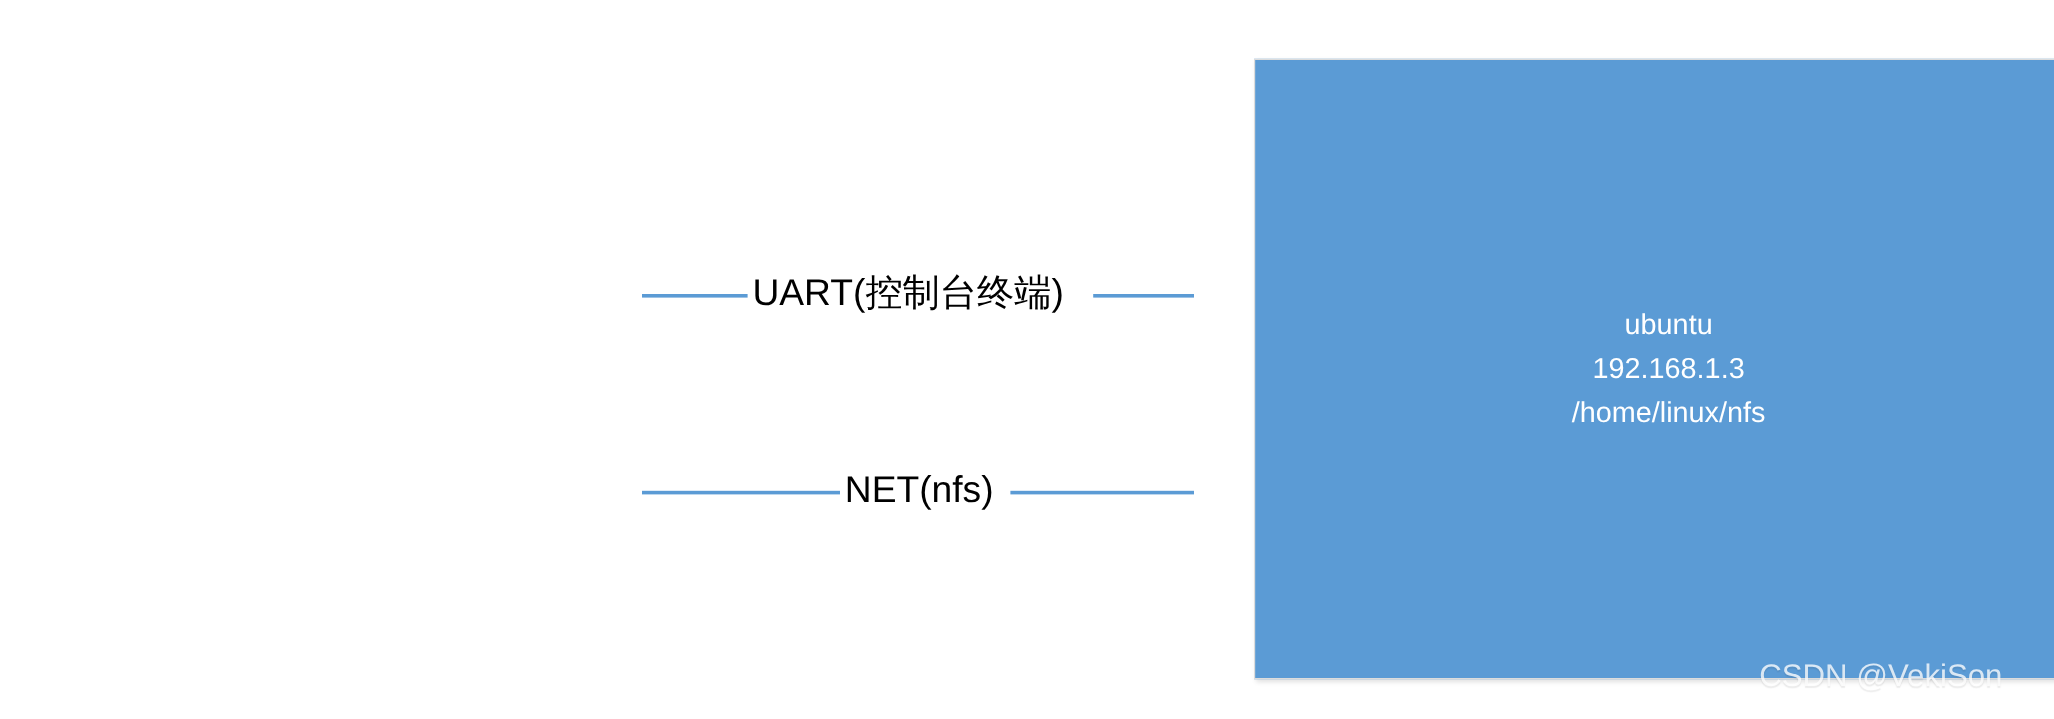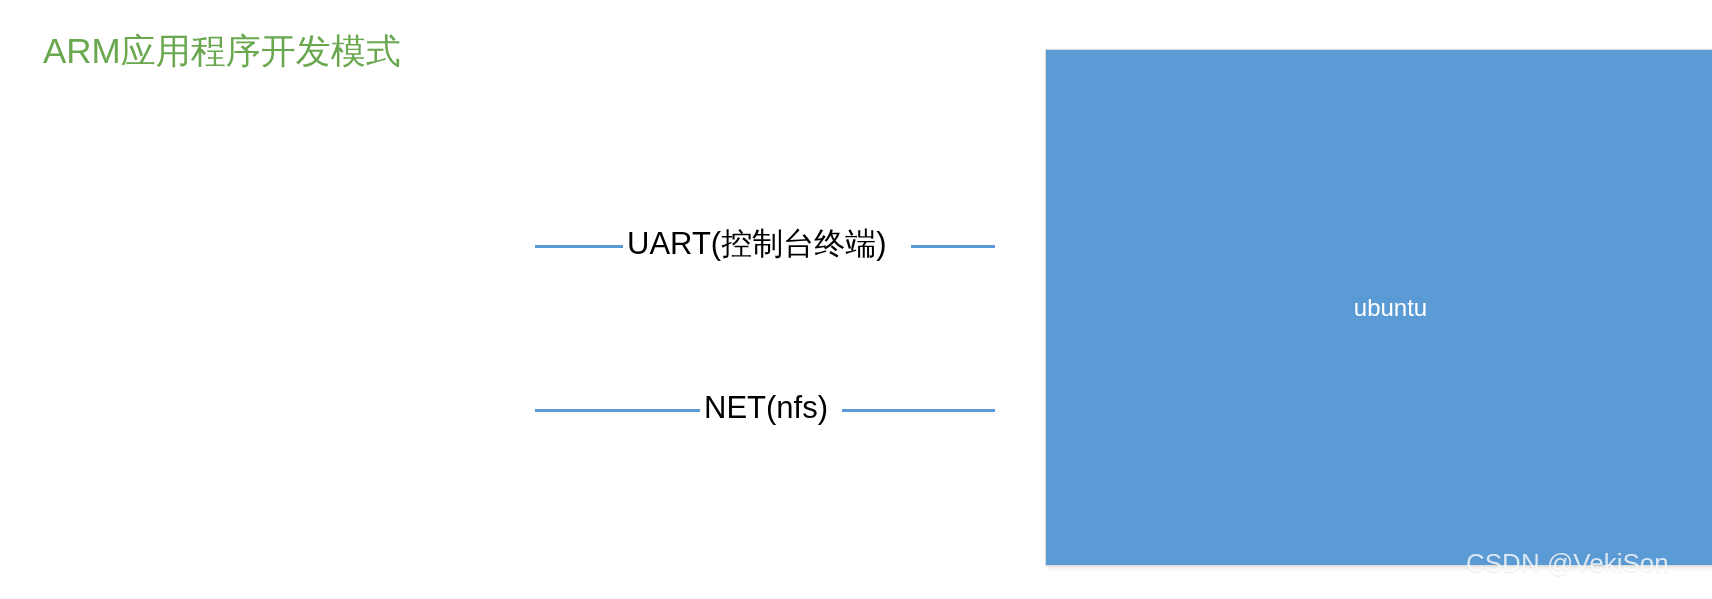--- a/index.html
+++ b/index.html
@@ -95,25 +95,26 @@
     text-shadow: 0 1px 1px rgba(0,0,0,0.08);
     white-space: nowrap;
     pointer-events: none;
   }
 </style>
 </head>
 <body>
 
 <div id="canvas">
 
-  <div id="diagram-title">ARM应用程序开发模式</div>
 
 
   <div id="node-ubuntu" class="node-box">
     <span class="node-line">ubuntu</span>
+    <span class="node-line">192.168.1.3</span>
+    <span class="node-line">/home/linux/nfs</span>
   </div>
 
   <div id="connector-uart-left" class="connector"></div>
   <div id="connector-uart-right" class="connector"></div>
   <div id="label-uart" class="connector-label">UART(控制台终端)</div>
 
   <div id="connector-net-left" class="connector"></div>
   <div id="connector-net-right" class="connector"></div>
   <div id="label-net" class="connector-label">NET(nfs)</div>
 

